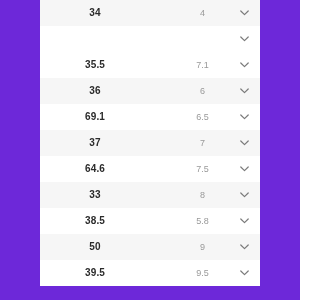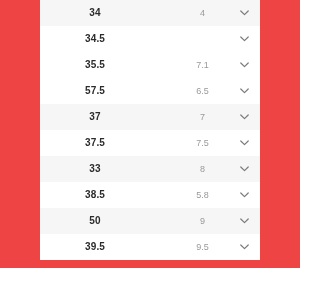--- a/index.html
+++ b/index.html
@@ -14,22 +14,22 @@
   body {
     font-family: "Liberation Sans", sans-serif;
     -webkit-font-smoothing: antialiased;
   }
 
   #size-table {
     position: absolute;
     left: 0;
     top: 0;
     width: 300px;
-    height: 268px;
-    background: #ef4444;
+    height: 300px;
+    background: #6d28d9;
   }
 
   .size-row {
     position: relative;
     box-sizing: border-box;
     height: 26px;
     margin: 0 40px;
     display: flex;
     align-items: center;
     background: #ffffff;
@@ -92,42 +92,52 @@
       <span class="cell-us">4</span>
       <span class="cell-chevron">
         <span class="chevron-down-icon">
           <svg viewBox="0 0 9 6" xmlns="http://www.w3.org/2000/svg">
             <path d="M0.8 1 L4.5 4.6 L8.2 1" fill="none" stroke="currentColor" stroke-width="1.2" stroke-linecap="round" stroke-linejoin="round"></path>
           </svg>
         </span>
       </span>
     </div>
     <div class="size-row">
-      <span class="cell-eu">34.5</span>
       <span class="cell-chevron">
         <span class="chevron-down-icon">
           <svg viewBox="0 0 9 6" xmlns="http://www.w3.org/2000/svg">
             <path d="M0.8 1 L4.5 4.6 L8.2 1" fill="none" stroke="currentColor" stroke-width="1.2" stroke-linecap="round" stroke-linejoin="round"></path>
           </svg>
         </span>
       </span>
     </div>
     <div class="size-row">
       <span class="cell-eu">35.5</span>
       <span class="cell-us">7.1</span>
       <span class="cell-chevron">
         <span class="chevron-down-icon">
           <svg viewBox="0 0 9 6" xmlns="http://www.w3.org/2000/svg">
             <path d="M0.8 1 L4.5 4.6 L8.2 1" fill="none" stroke="currentColor" stroke-width="1.2" stroke-linecap="round" stroke-linejoin="round"></path>
           </svg>
         </span>
       </span>
     </div>
-    <div class="size-row">
-      <span class="cell-eu">57.5</span>
+    <div class="size-row striped">
+      <span class="cell-eu">36</span>
+      <span class="cell-us">6</span>
+      <span class="cell-chevron">
+        <span class="chevron-down-icon">
+          <svg viewBox="0 0 9 6" xmlns="http://www.w3.org/2000/svg">
+            <path d="M0.8 1 L4.5 4.6 L8.2 1" fill="none" stroke="currentColor" stroke-width="1.2" stroke-linecap="round" stroke-linejoin="round"></path>
+          </svg>
+        </span>
+      </span>
+    </div>
+    <div class="size-row">
+      <span class="cell-eu">69.1</span>
       <span class="cell-us">6.5</span>
       <span class="cell-chevron">
         <span class="chevron-down-icon">
           <svg viewBox="0 0 9 6" xmlns="http://www.w3.org/2000/svg">
             <path d="M0.8 1 L4.5 4.6 L8.2 1" fill="none" stroke="currentColor" stroke-width="1.2" stroke-linecap="round" stroke-linejoin="round"></path>
           </svg>
         </span>
       </span>
     </div>
     <div class="size-row striped">
@@ -135,21 +145,21 @@
       <span class="cell-us">7</span>
       <span class="cell-chevron">
         <span class="chevron-down-icon">
           <svg viewBox="0 0 9 6" xmlns="http://www.w3.org/2000/svg">
             <path d="M0.8 1 L4.5 4.6 L8.2 1" fill="none" stroke="currentColor" stroke-width="1.2" stroke-linecap="round" stroke-linejoin="round"></path>
           </svg>
         </span>
       </span>
     </div>
     <div class="size-row">
-      <span class="cell-eu">37.5</span>
+      <span class="cell-eu">64.6</span>
       <span class="cell-us">7.5</span>
       <span class="cell-chevron">
         <span class="chevron-down-icon">
           <svg viewBox="0 0 9 6" xmlns="http://www.w3.org/2000/svg">
             <path d="M0.8 1 L4.5 4.6 L8.2 1" fill="none" stroke="currentColor" stroke-width="1.2" stroke-linecap="round" stroke-linejoin="round"></path>
           </svg>
         </span>
       </span>
     </div>
     <div class="size-row striped">

